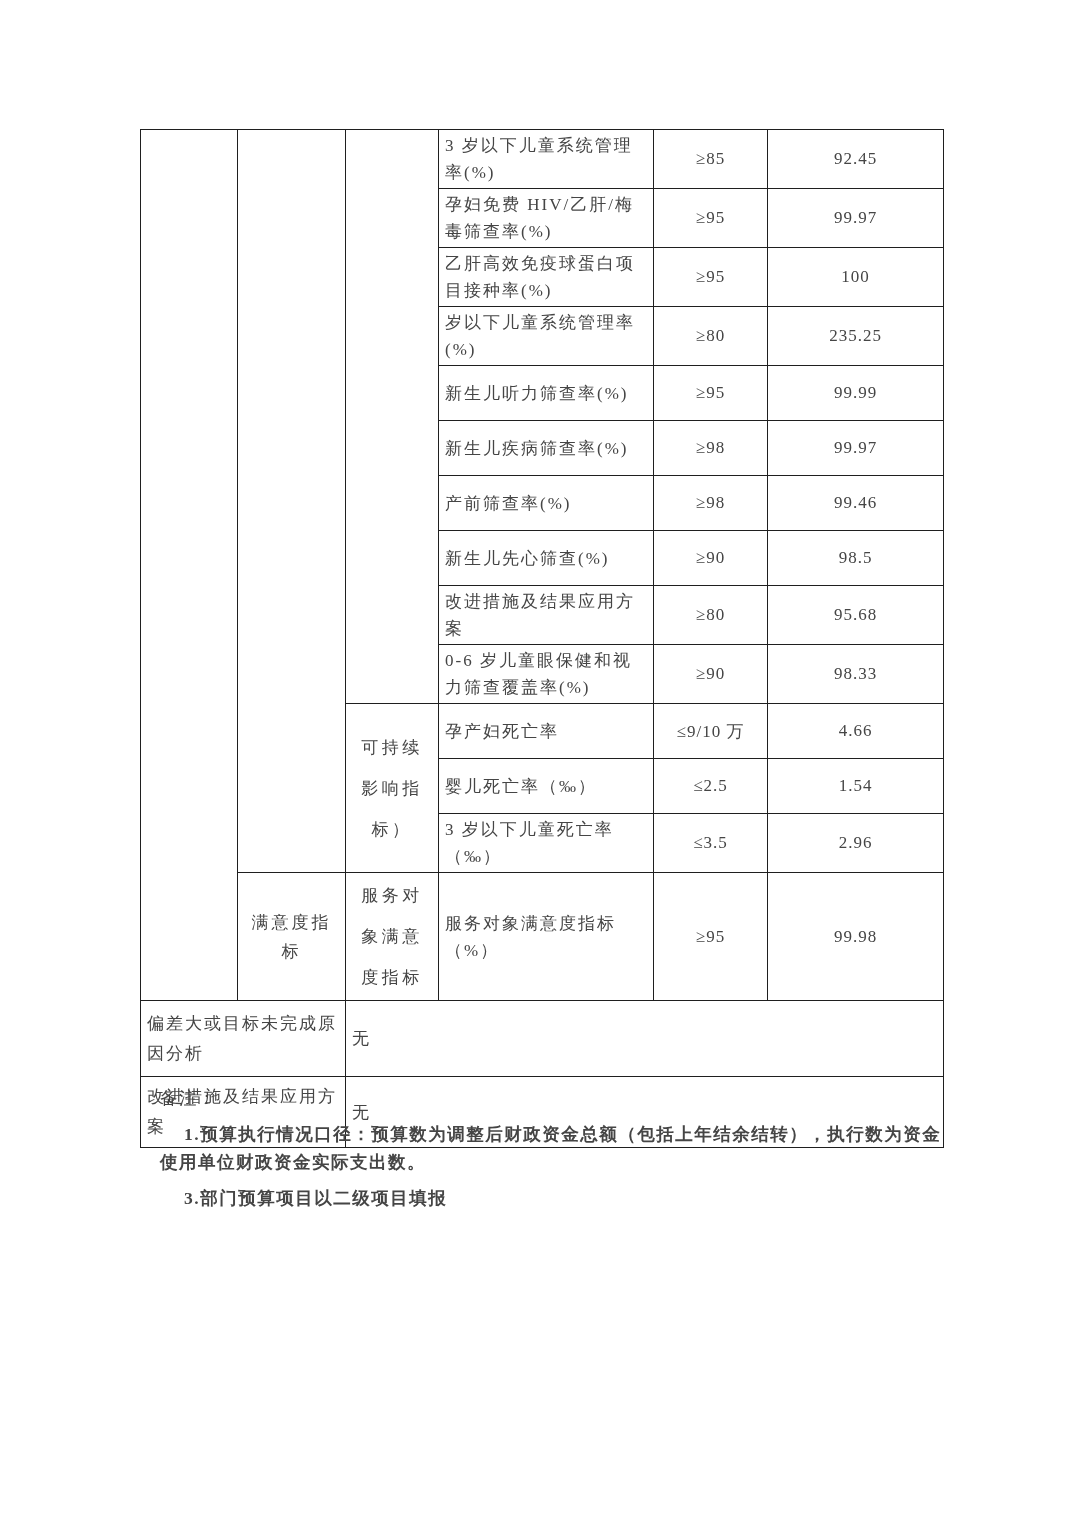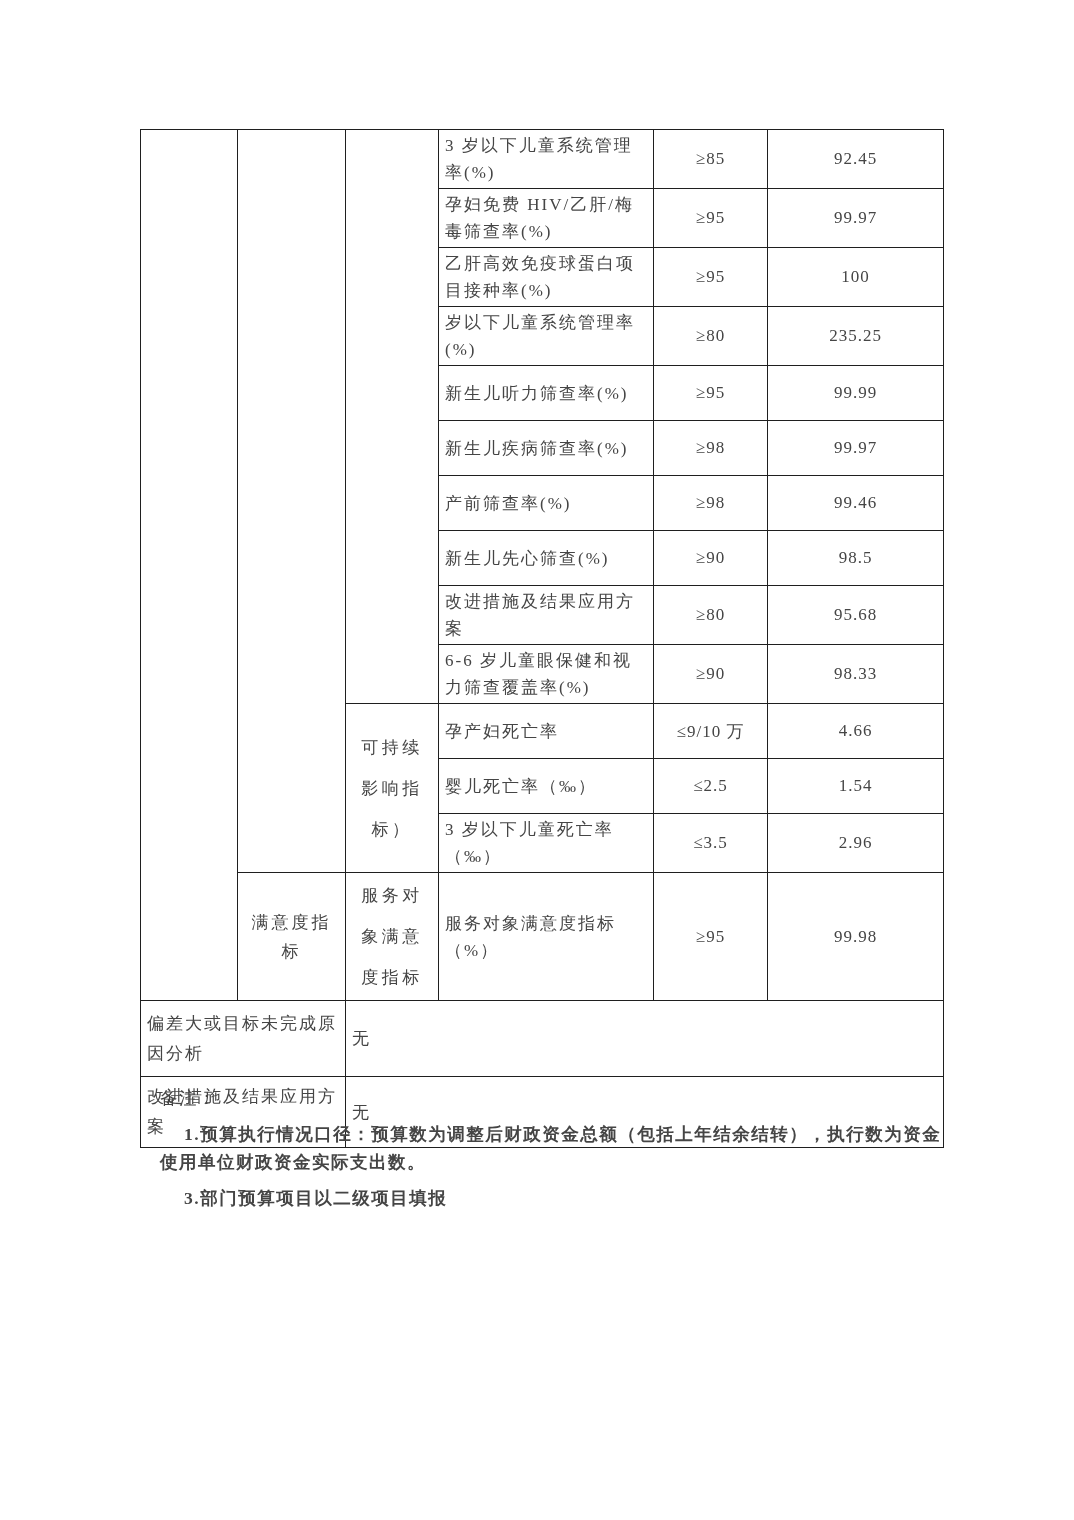--- a/index.html
+++ b/index.html
@@ -153,21 +153,21 @@
         <td class="lbl">新生儿先心筛查(%)</td>
         <td class="tgt">≥90</td>
         <td class="val">98.5</td>
       </tr>
       <tr class="r">
         <td class="lbl">改进措施及结果应用方案</td>
         <td class="tgt">≥80</td>
         <td class="val">95.68</td>
       </tr>
       <tr class="r">
-        <td class="lbl">6-6 岁儿童眼保健和视力筛查覆盖率(%)</td>
+        <td class="lbl">0-6 岁儿童眼保健和视力筛查覆盖率(%)</td>
         <td class="tgt">≥90</td>
         <td class="val">98.33</td>
       </tr>
       <tr class="r">
         <td class="grp" rowspan="3">可持续影响指标）</td>
         <td class="lbl">孕产妇死亡率</td>
         <td class="tgt">≤9/10 万</td>
         <td class="val">4.66</td>
       </tr>
       <tr class="r">

